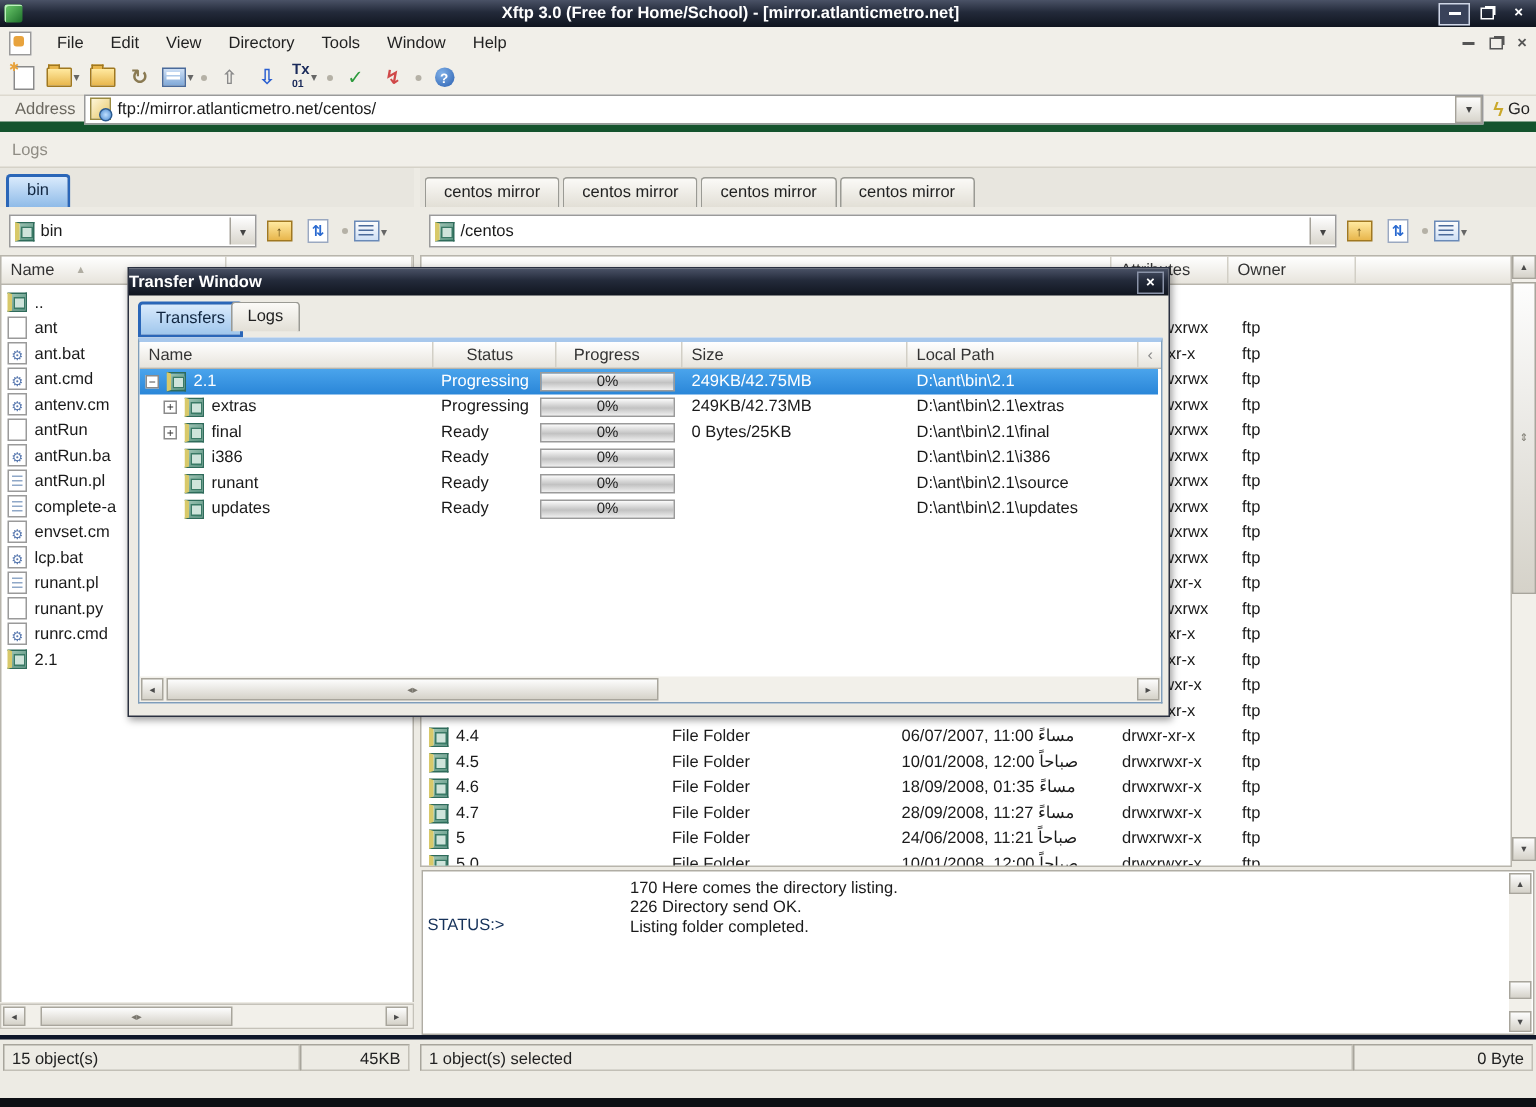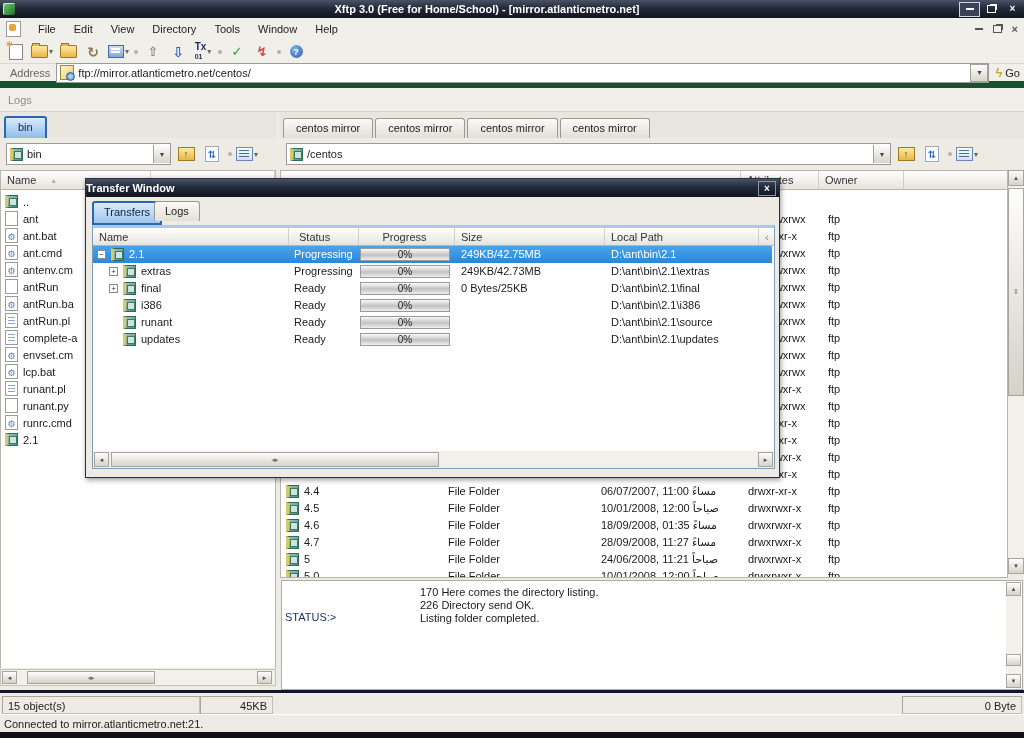--- a/index.html
+++ b/index.html
@@ -527,42 +527,40 @@
         <span>◂▸</span>
       </div>
     <div class="sb-btn abs" style="left:256px;top:1px;width:15px;height:13px;">
         <span>▸</span>
       </div>
   </div>
 
   <div class="abs" id="statusrow">
     <span class="scell" style="left:2px;width:198px;">15 object(s)</span>
     <span class="scell" style="left:200px;width:73px;text-align:right;">45KB</span>
+    <span class="scell" style="left:280px;width:622px;">1 object(s) selected</span>
     <span class="scell" style="left:902px;width:120px;text-align:right;">0 Byte</span>
   </div>
 
-  <div class="abs" id="mainstatus">
-    <span>Connected to mirror.atlanticmetro.net:21.</span>
-  </div>
   <div class="abs" id="bottomstrip"></div>
 
   <div class="abs" id="dialog">
     <div id="dlg-title">
       <span class="t">Transfer Window</span>
       <span id="dlg-close">
           <span>×</span>
         </span>
     </div>
     <span class="dlg-tab active" style="left:6px;">Transfers</span>
     <span class="dlg-tab" style="left:68px;">Logs</span>
 
     <div id="dlg-table">
       <div id="t-header">
         <span class="hcell" style="left:0;width:196px;">Name</span>
-        <span class="hcell" style="left:200px;width:66px;">Status</span>
+        <span class="hcell" style="left:212px;width:66px;">Status</span>
         <span class="hcell" style="left:262px;width:100px;justify-content:center;padding-left:0;">Progress</span>
         <span class="hcell" style="left:362px;width:150px;">Size</span>
         <span class="hcell" style="left:512px;width:154px;">Local Path</span>
         <span class="hcell" style="left:666px;width:13px;border-right:none;color:#8a8a8a;">‹</span>
       </div>
       <div id="transfer-rows">
           <div class="trow selected" style="top: 18px;">
             <span class="expander" style="left: 4px;">−</span>
             <span class="tcell" style="left: 18px; top: 2px;"><span class="ic-book" style="display: inline-block;"></span></span>
             <span class="tcell" style="left: 36px; width: 160px;">2.1</span>

